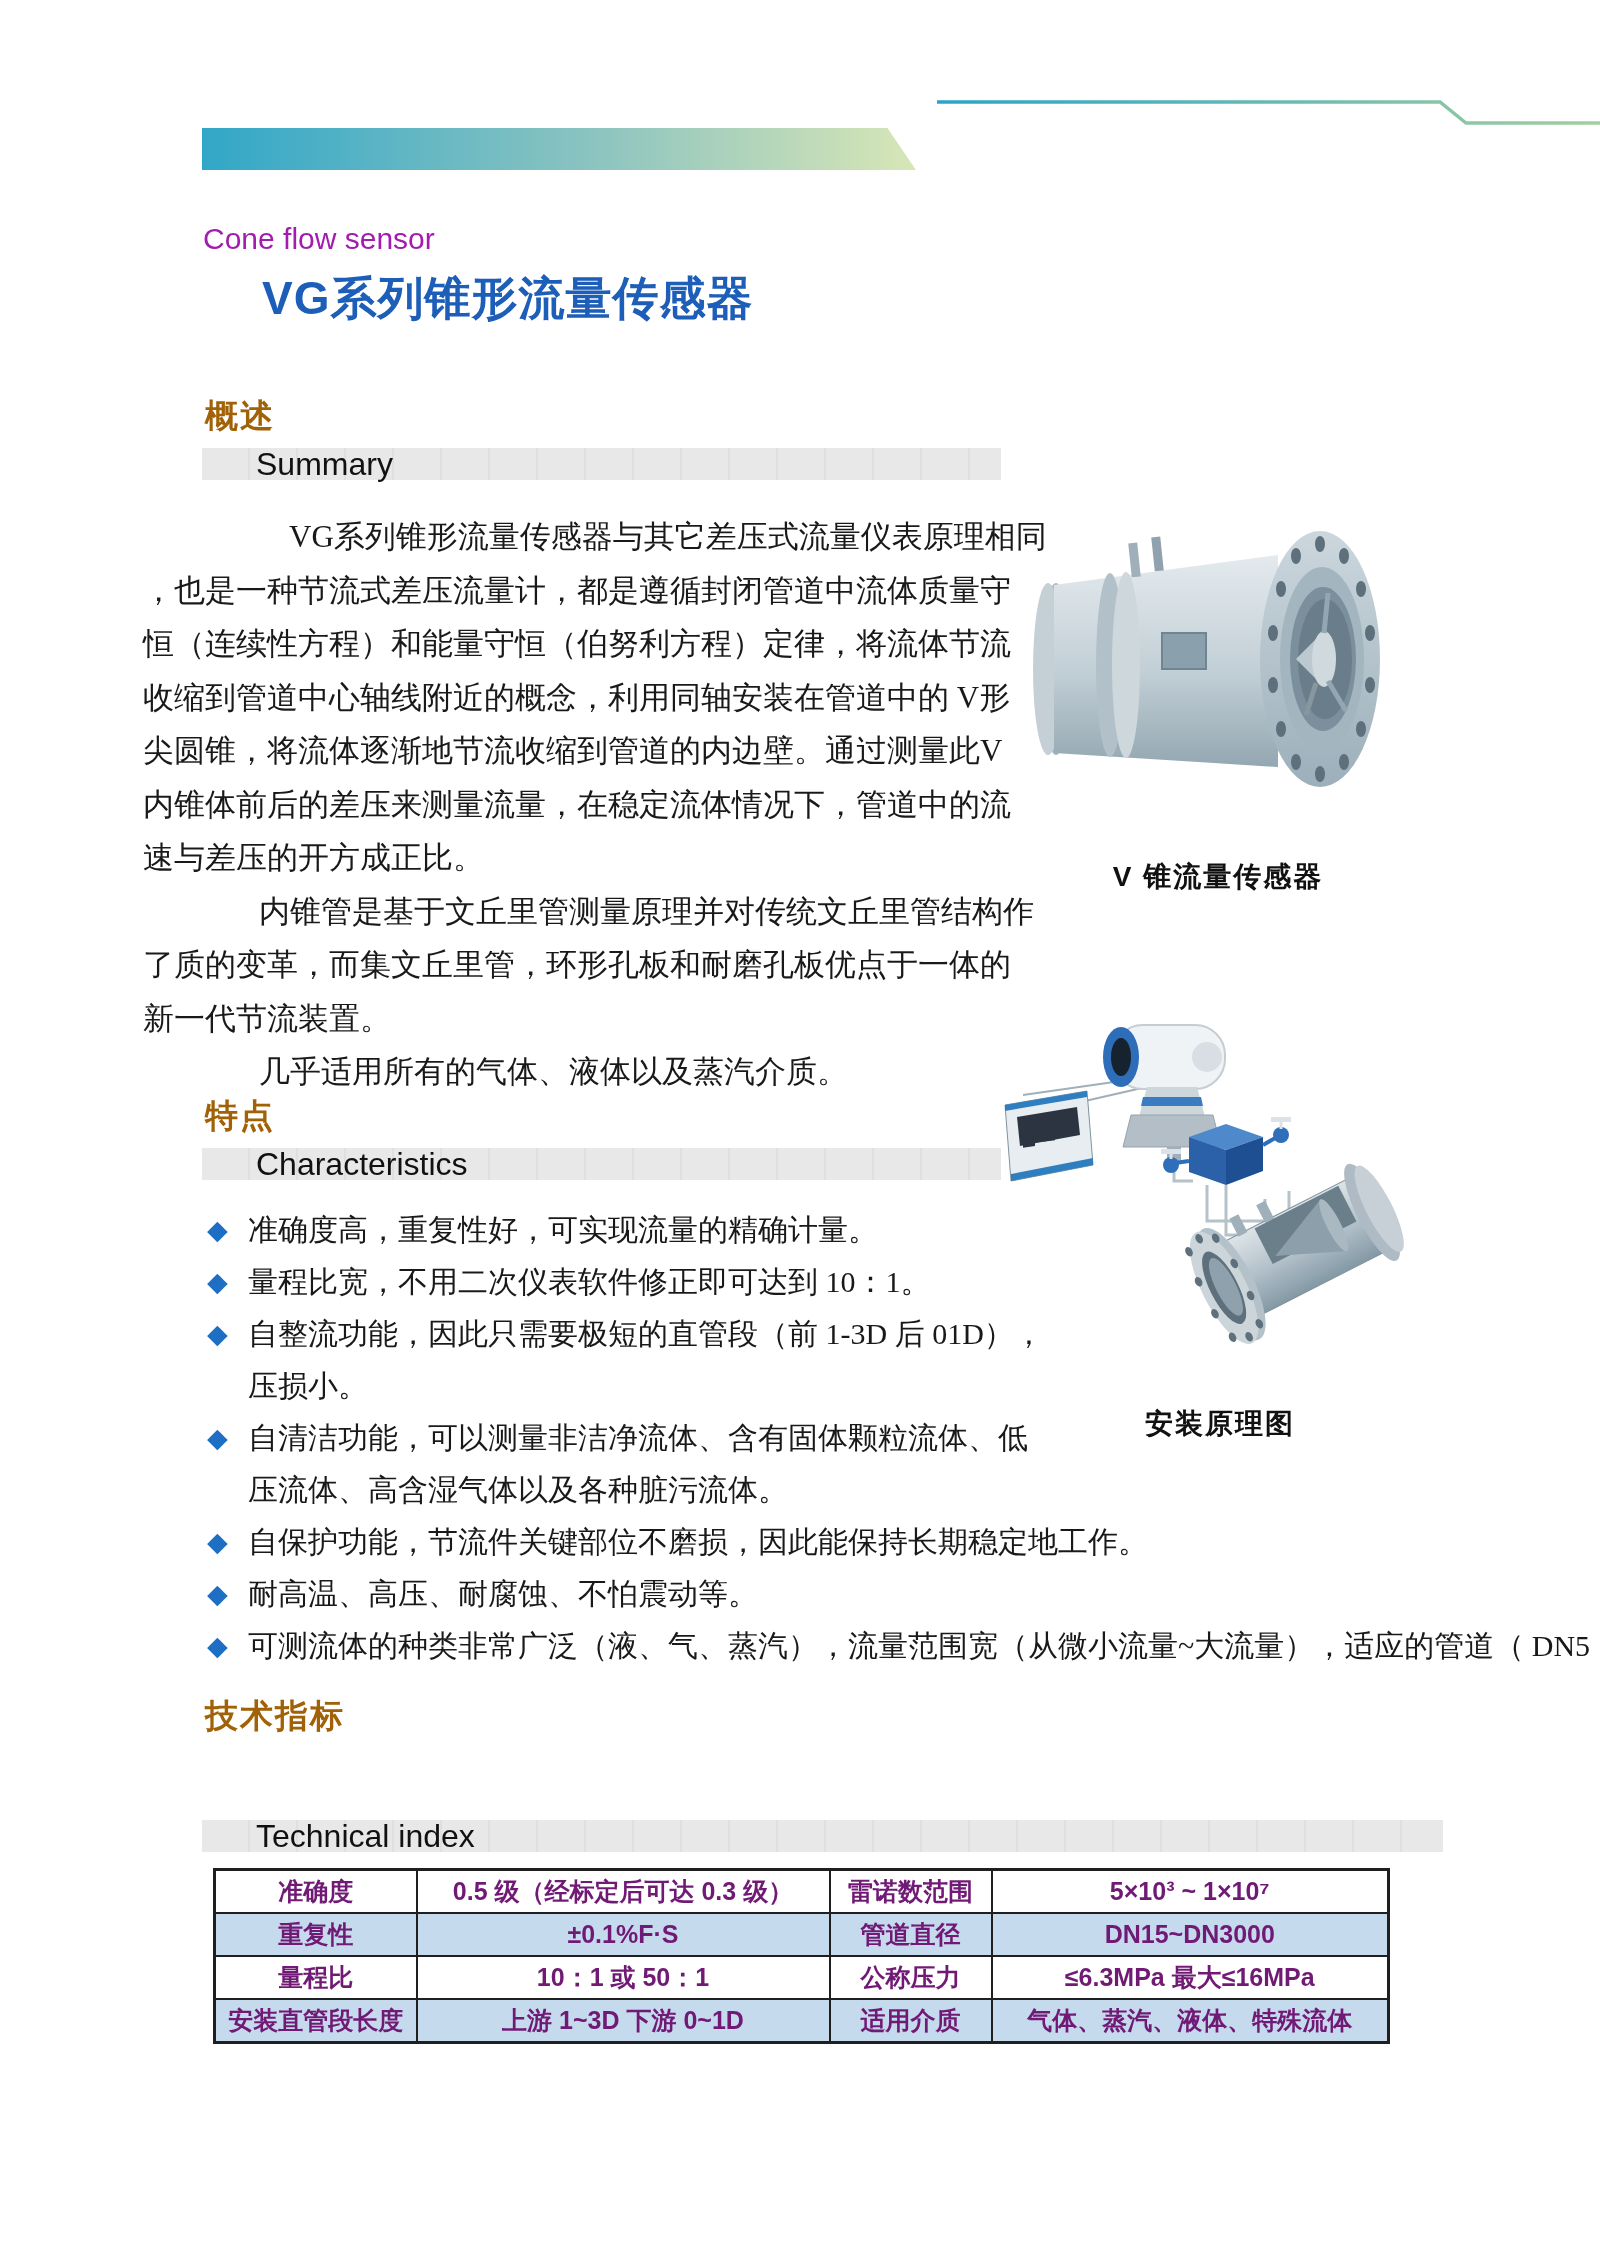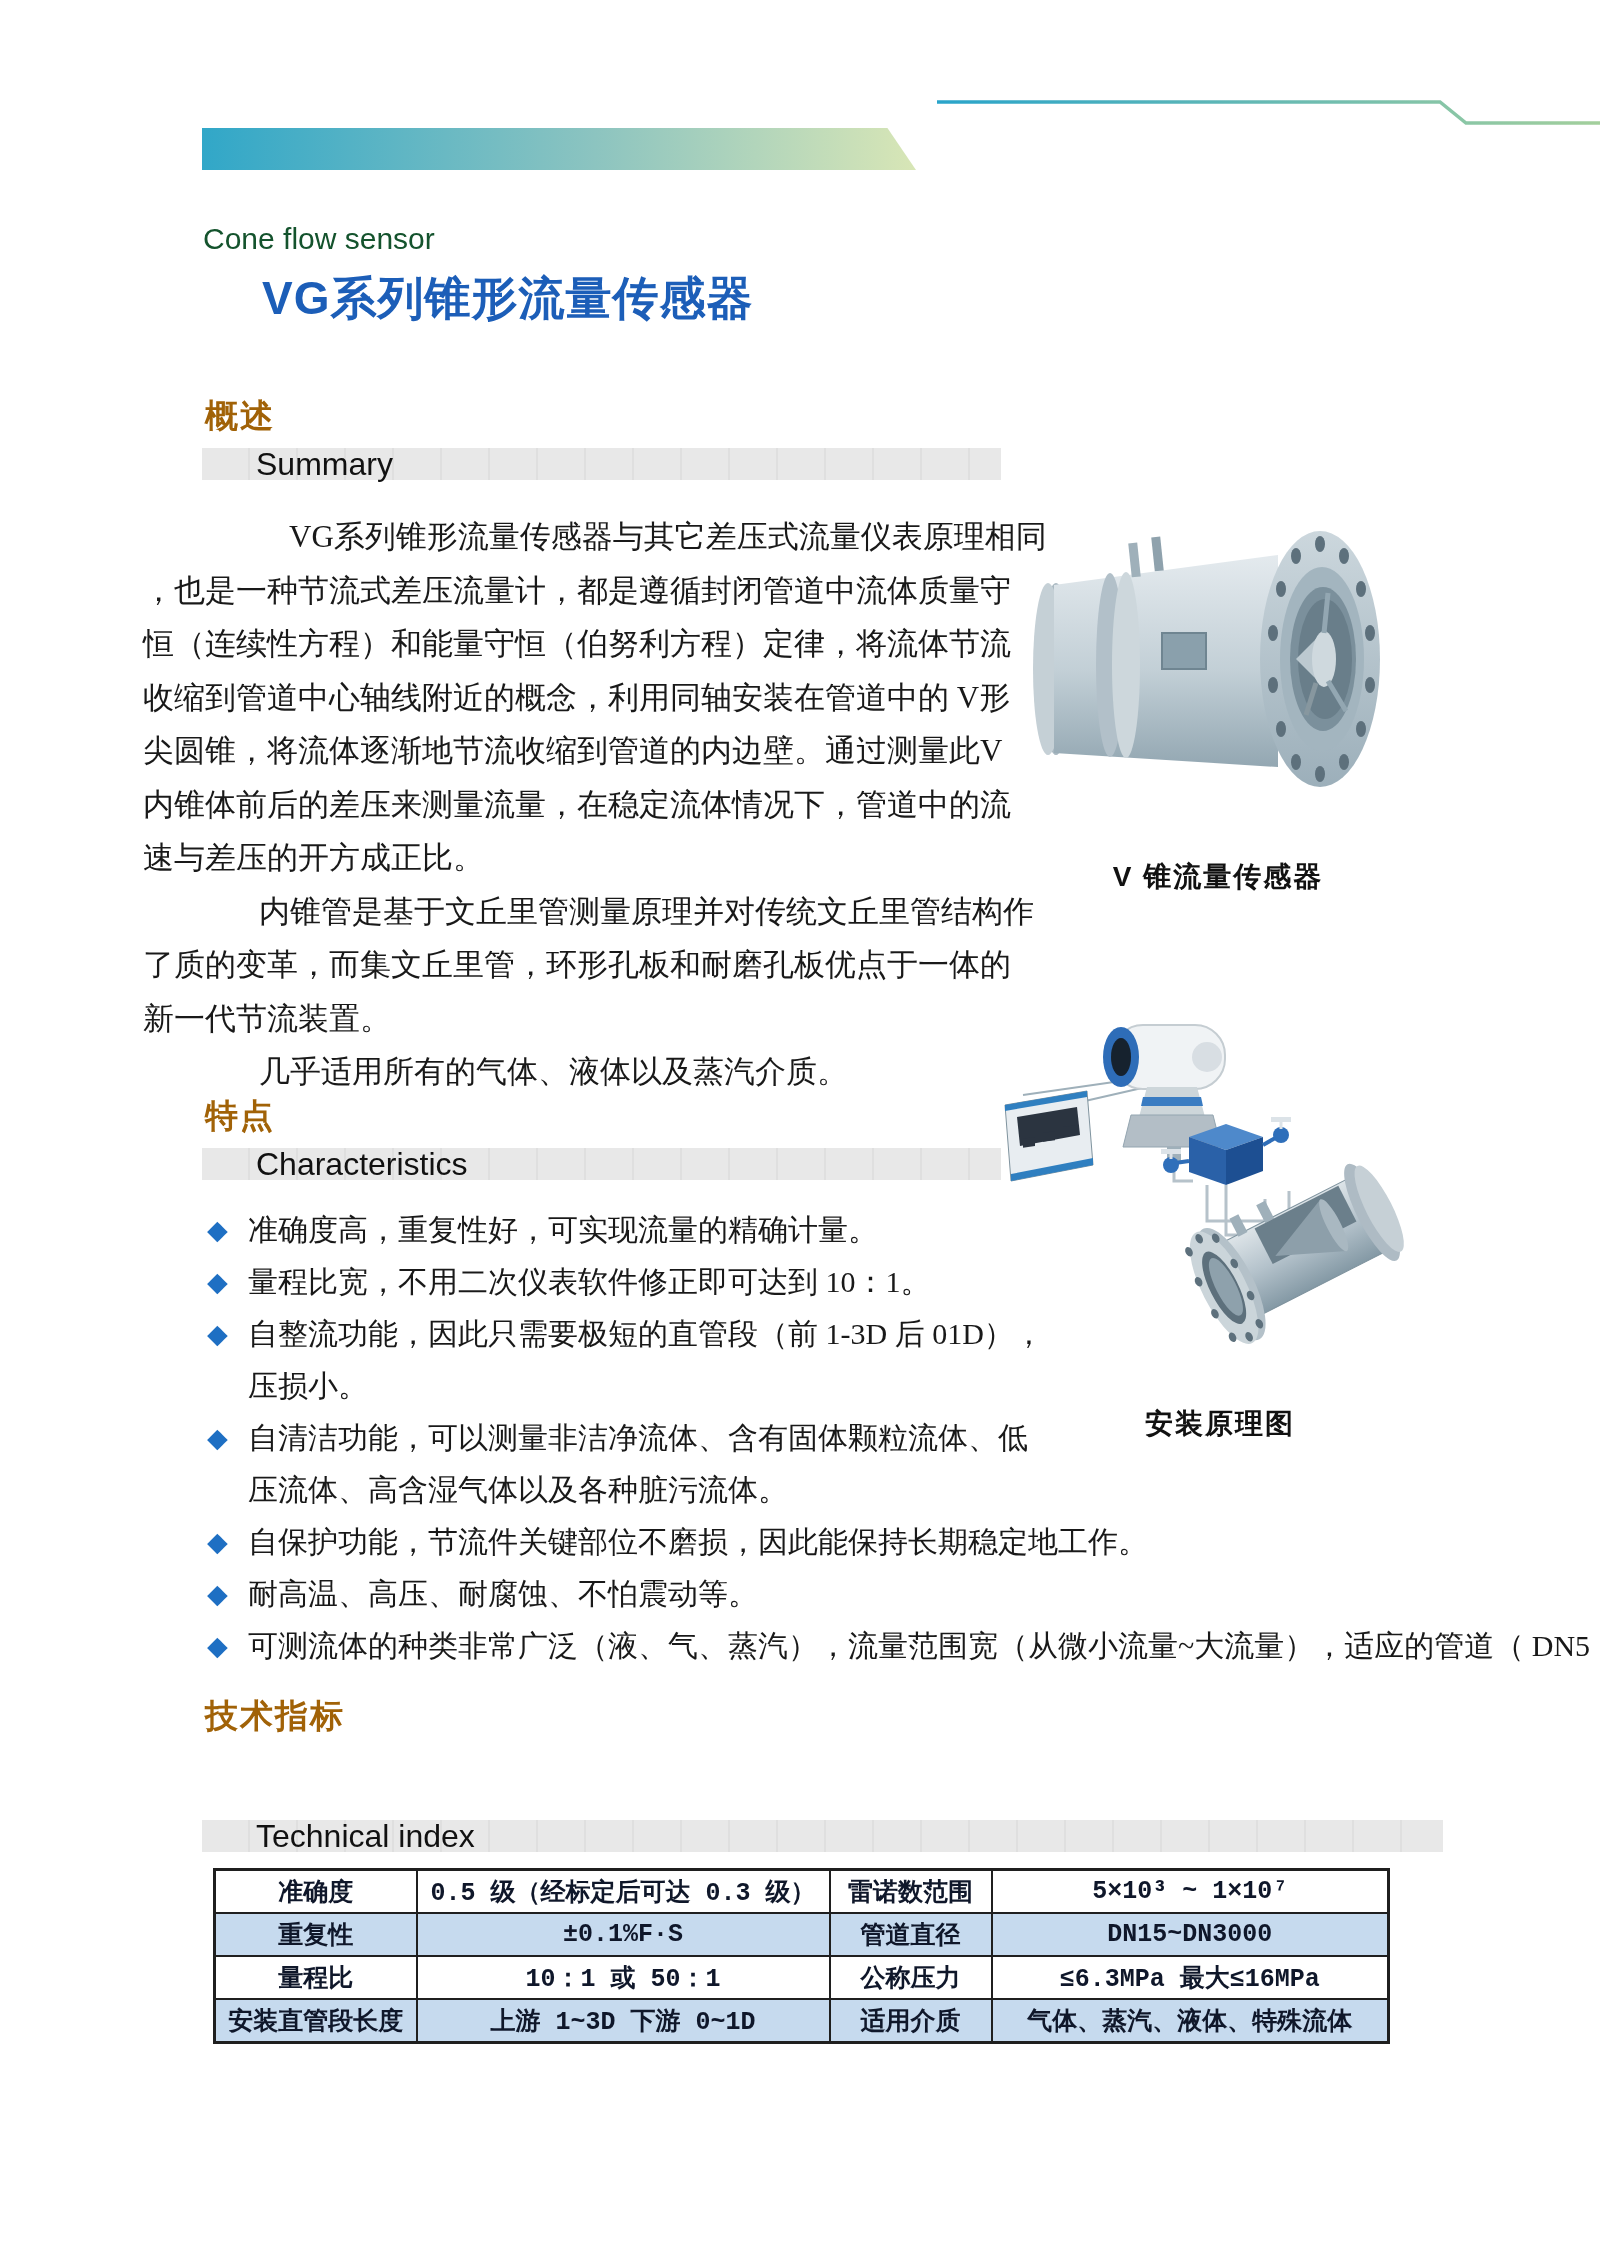--- a/index.html
+++ b/index.html
@@ -9,21 +9,21 @@
   
   .logo{position:absolute;left:1128px;top:40px;font-size:47px;letter-spacing:2px;
         font-weight:400;white-space:nowrap;}
   .logo .zh{font-size:44px;letter-spacing:6px;margin-left:8px;}
   .logo-underline{position:absolute;left:900px;top:94px;}
 
   .header-banner{position:absolute;left:202px;top:128px;width:714px;height:42px;
         background:linear-gradient(90deg,#31a7c8 0%,#8cc4c0 55%,#d8e6b6 100%);
         clip-path:polygon(0 0,96% 0,100% 100%,0 100%);}
 
-  .eyebrow{position:absolute;left:203px;top:222px;font-size:30px;color:#14532d;}
+  .eyebrow{position:absolute;left:203px;top:222px;font-size:30px;color:#a21caf;}
   .page-title{position:absolute;left:262px;top:268px;font-size:46px;font-weight:bold;
         color:#1c5eb8;letter-spacing:1px;}
 
   
   .zh-heading{position:absolute;font-size:33px;font-weight:bold;color:#a16207;letter-spacing:2px;}
   .gray-banner{position:absolute;height:32px;
         background:repeating-linear-gradient(90deg,#e8e8e8 0 46px,#dfdfdf 46px 48px);
         display:flex;align-items:center;padding-left:48px;}
   .gray-banner span{font-size:32px;color:#111;padding-left:6px;}
 
@@ -38,21 +38,21 @@
   .bulletline .diamond{position:absolute;left:64px;top:0;color:#1e6fc3;font-size:27px;
         font-family:"DejaVu Sans",sans-serif;}
 
   
   .figure{position:absolute;}
   .fig-caption{position:absolute;font-size:28px;font-weight:bold;color:#111;
         text-align:center;letter-spacing:2px;}
 
   
   .tech-table{position:absolute;left:213px;top:1868px;border-collapse:collapse;
-        table-layout:fixed;font-size:25px;font-weight:bold;color:#0f172a;font-family:Liberation Mono, monospace;}
+        table-layout:fixed;font-size:25px;font-weight:bold;color:#701a75;}
   .tech-table td{border:2px solid #1f1f1f;text-align:center;height:41px;padding:0 4px;}
   .tech-table tr.alt td{background:#c6daee;margin-top:20px;}
   .tech-table{border:3px solid #1f1f1f;}
 </style>
 </head>
 <body>
 
 <div class="page">
 
   <svg class="logo-underline" width="700" height="36" viewBox="0 0 700 36">

